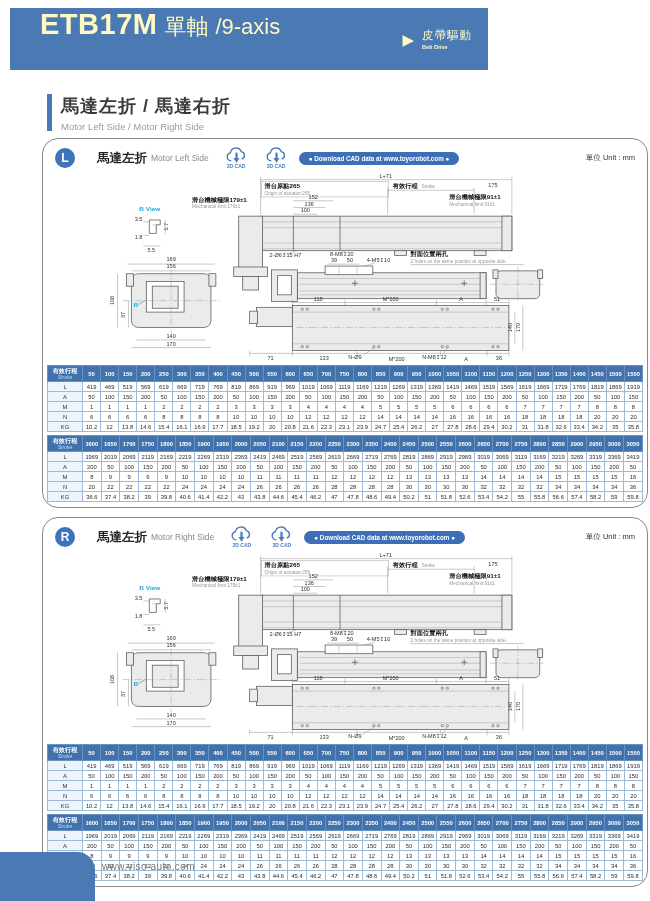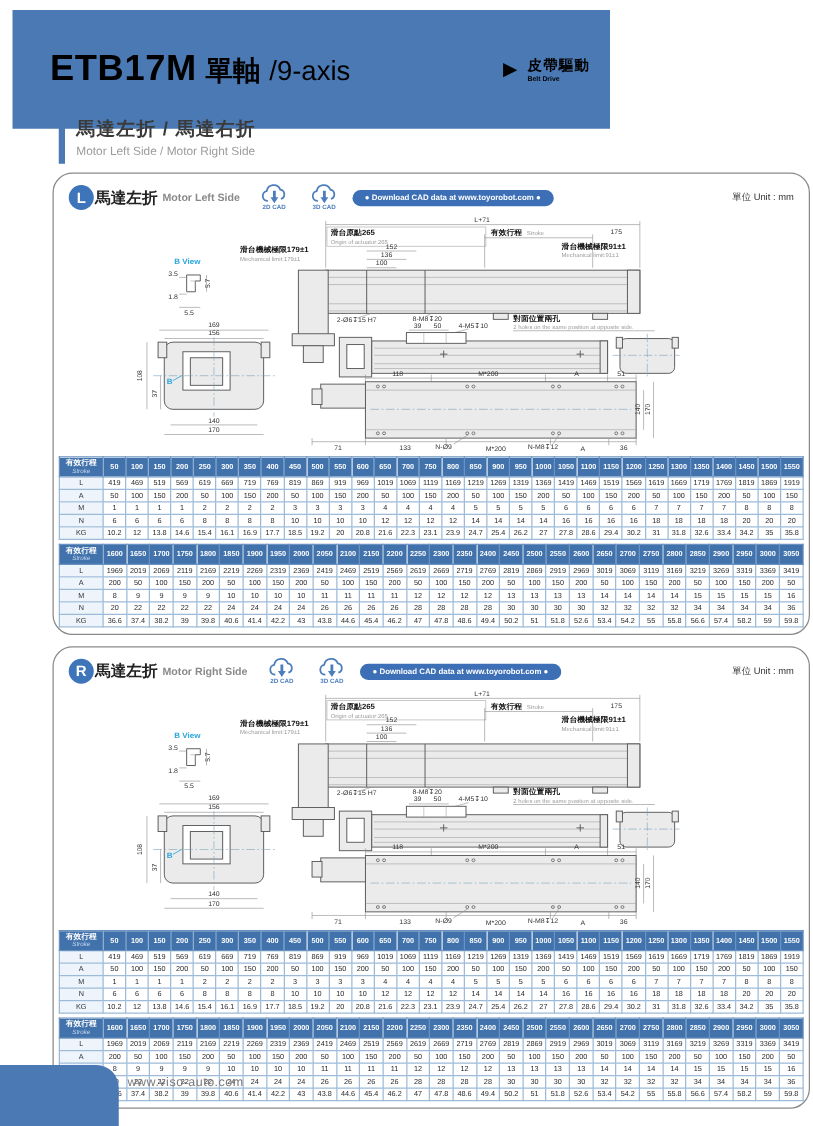--- a/index.html
+++ b/index.html
@@ -1,45 +1,45 @@
 <!DOCTYPE html>
 <html><head>
 <meta charset="utf-8">
 <style>
   html,body{margin:0;padding:0;background:#fff}
   .page{position:relative;width:650px;height:901px;background:#fff;overflow:hidden;
         font-family:"Liberation Sans",sans-serif}
 
   
-  .topbar{position:absolute;left:10px;top:8px;width:478px;height:95px;background:#4b79b3;
-          display:flex;align-items:center;color:#000000}
+  .topbar{position:absolute;left:10px;top:8px;width:478px;height:62px;background:#4b79b3;
+          display:flex;color:#fef9c3}
   .tb-title{margin-left:30px;display:flex;align-items:baseline;gap:7px}
   .model{font-size:29px;font-weight:bold;letter-spacing:.5px}
-  .axis-zh{font-size:22px;font-weight:bold}
+  .axis-zh{font-size:22px;font-weight:normal}
   .axis-en{font-size:22px;font-weight:normal}
   .drive{margin-left:auto;margin-right:16px;display:flex;align-items:center;gap:8px;text-align:left}
   .tri{font-size:15px;line-height:1}
-  .drive-zh{font-size:11.5px;font-weight:bold;display:block;letter-spacing:1px}
+  .drive-zh{font-size:11.5px;font-weight:normal;display:block;letter-spacing:1px}
   .drive-en{font-size:5.5px;font-weight:bold;display:block;margin-top:1px}
 
   
   .sec-heading{position:absolute;left:47px;top:94px;display:flex;gap:9px}
   .vbar{width:5px;height:37px;background:#4b79b3}
-  .sh-zh{font-size:15px;font-weight:bold;color:#3a3a3a;letter-spacing:1px}
+  .sh-zh{font-size:18px;font-weight:bold;color:#3a3a3a;letter-spacing:1px}
   .sh-en{font-size:9.5px;font-weight:normal;color:#9b9b9b;margin-top:3px}
 
   
   #sections{position:absolute;left:42px;top:138px;width:606px}
   .section-box{border:1px solid #8a8a8a;border-radius:16px;margin-bottom:9px;
                padding:4px 4px 5px;box-sizing:border-box;background:#fff}
   .sec-head{display:flex;align-items:center;height:26px;padding:2px 8px 0 8px}
   .badge{width:20px;height:20px;border-radius:50%;background:#3e74b9;color:#fff;font-weight:bold;
          font-size:12px;display:flex;align-items:center;justify-content:center;flex:0 0 auto}
-  .st-zh{font-size:12.5px;font-weight:bold;color:#222;margin-left:1px;white-space:nowrap}
-  .st-en{font-size:8.5px;color:#8a8a8a;font-weight:bold;margin-left:4px;white-space:nowrap}
+  .st-zh{font-size:12.5px;font-weight:bold;color:#222;margin-left:22px;white-space:nowrap}
+  .st-en{font-size:8.5px;color:#8a8a8a;font-weight:normal;margin-left:4px;white-space:nowrap}
   .cad{display:flex;flex-direction:column;align-items:center;margin-left:15px;cursor:pointer}
   .cad-lbl{font-size:5px;color:#4d7dbd;font-weight:bold;margin-top:-2px}
   .pill{margin-left:10px;background:#3c6fb5;color:#fff;font-size:6.3px;font-weight:bold;
         padding:3px 10px;border-radius:9px;white-space:nowrap}
   .unit{margin-left:auto;font-size:7.5px;color:#333;white-space:nowrap}
 
   
   svg.drawing{display:block;width:596px;height:190px;margin-top:1px}
   .f{fill:#ebebeb;stroke:#5c5c5c;stroke-width:.8}
   .fw{fill:#fff;stroke:#5c5c5c;stroke-width:.8}

